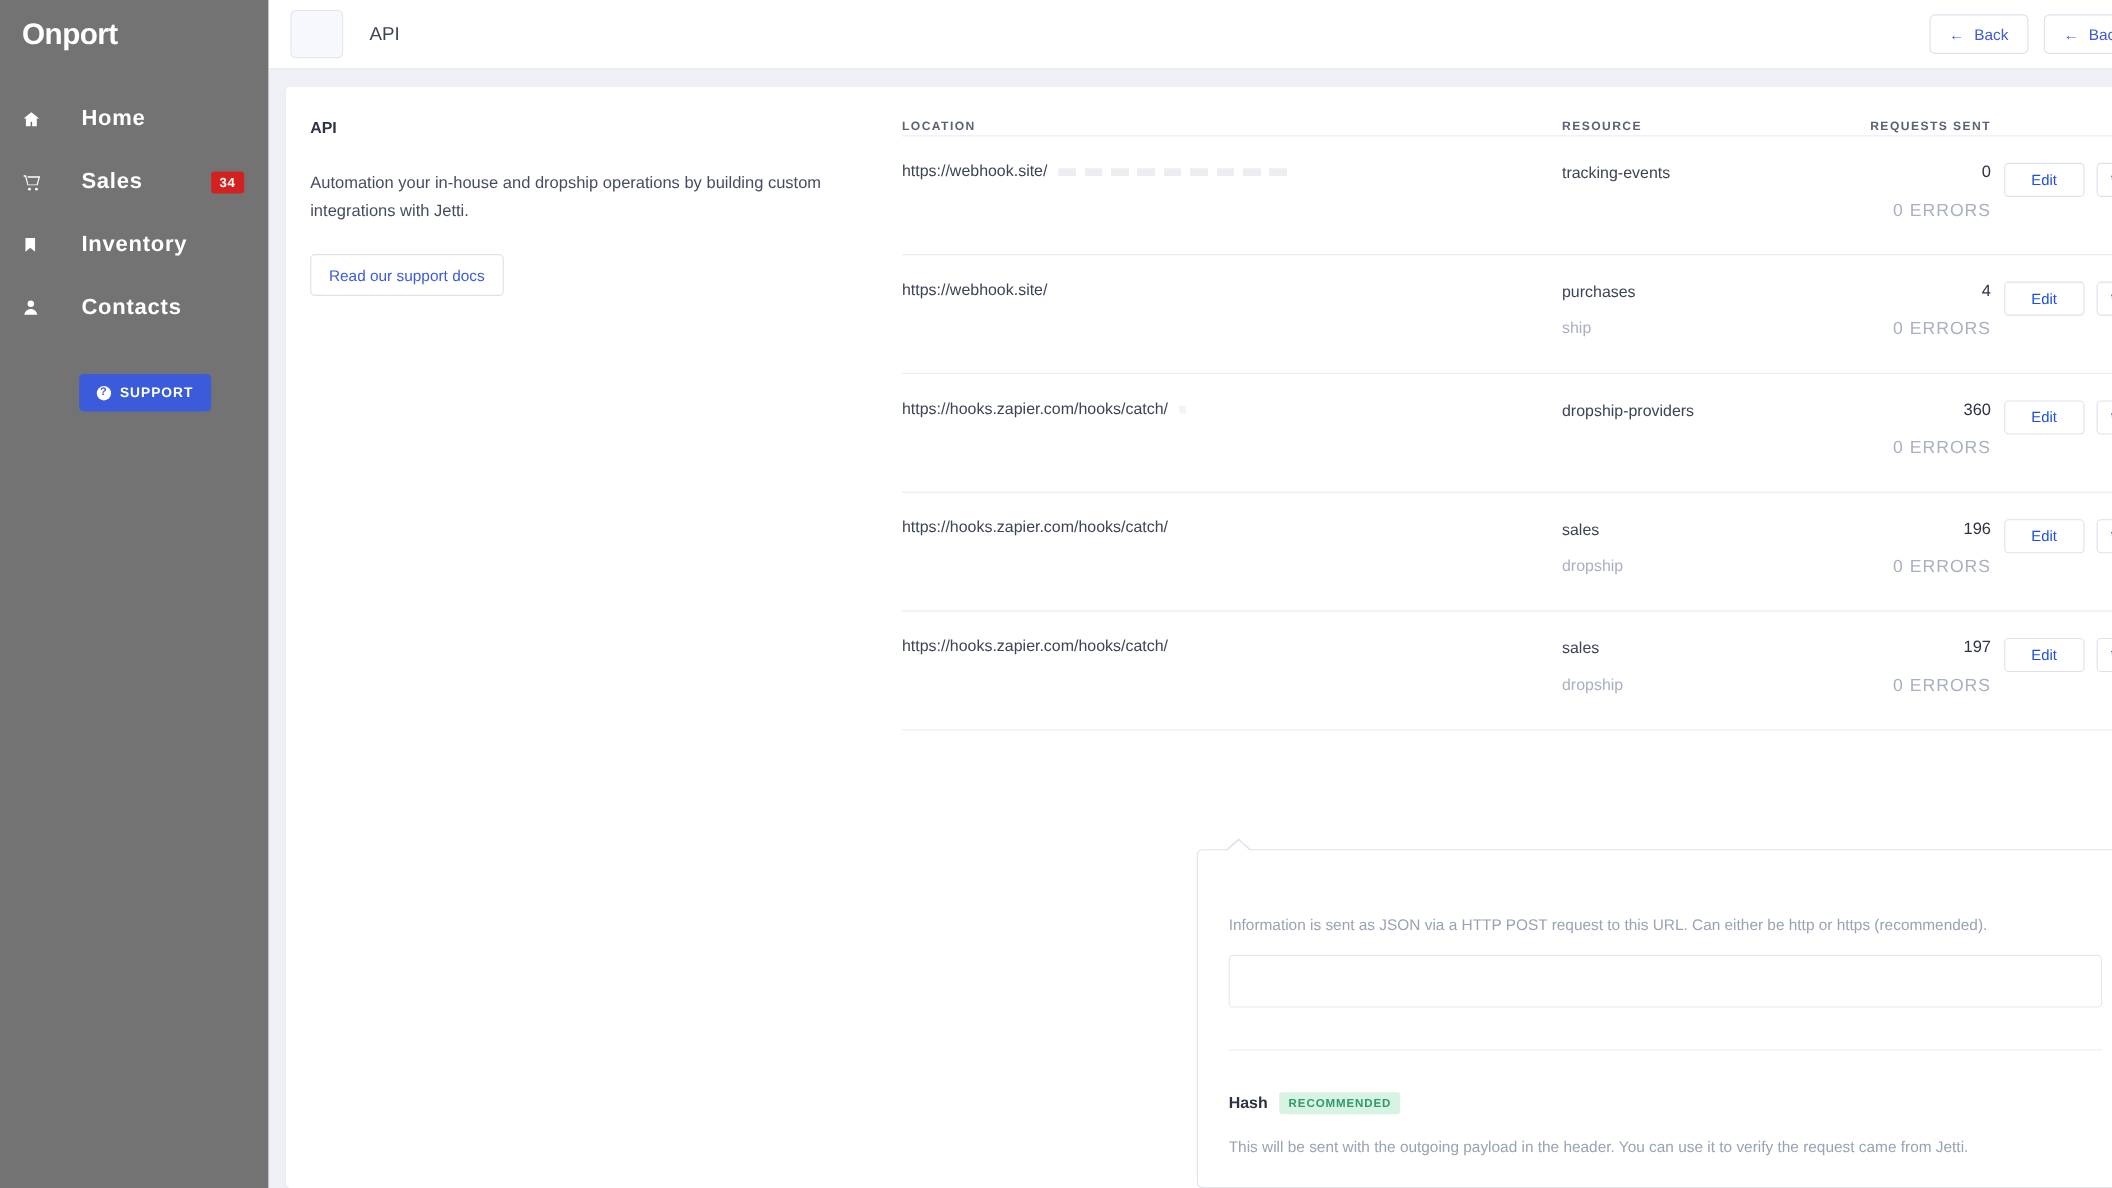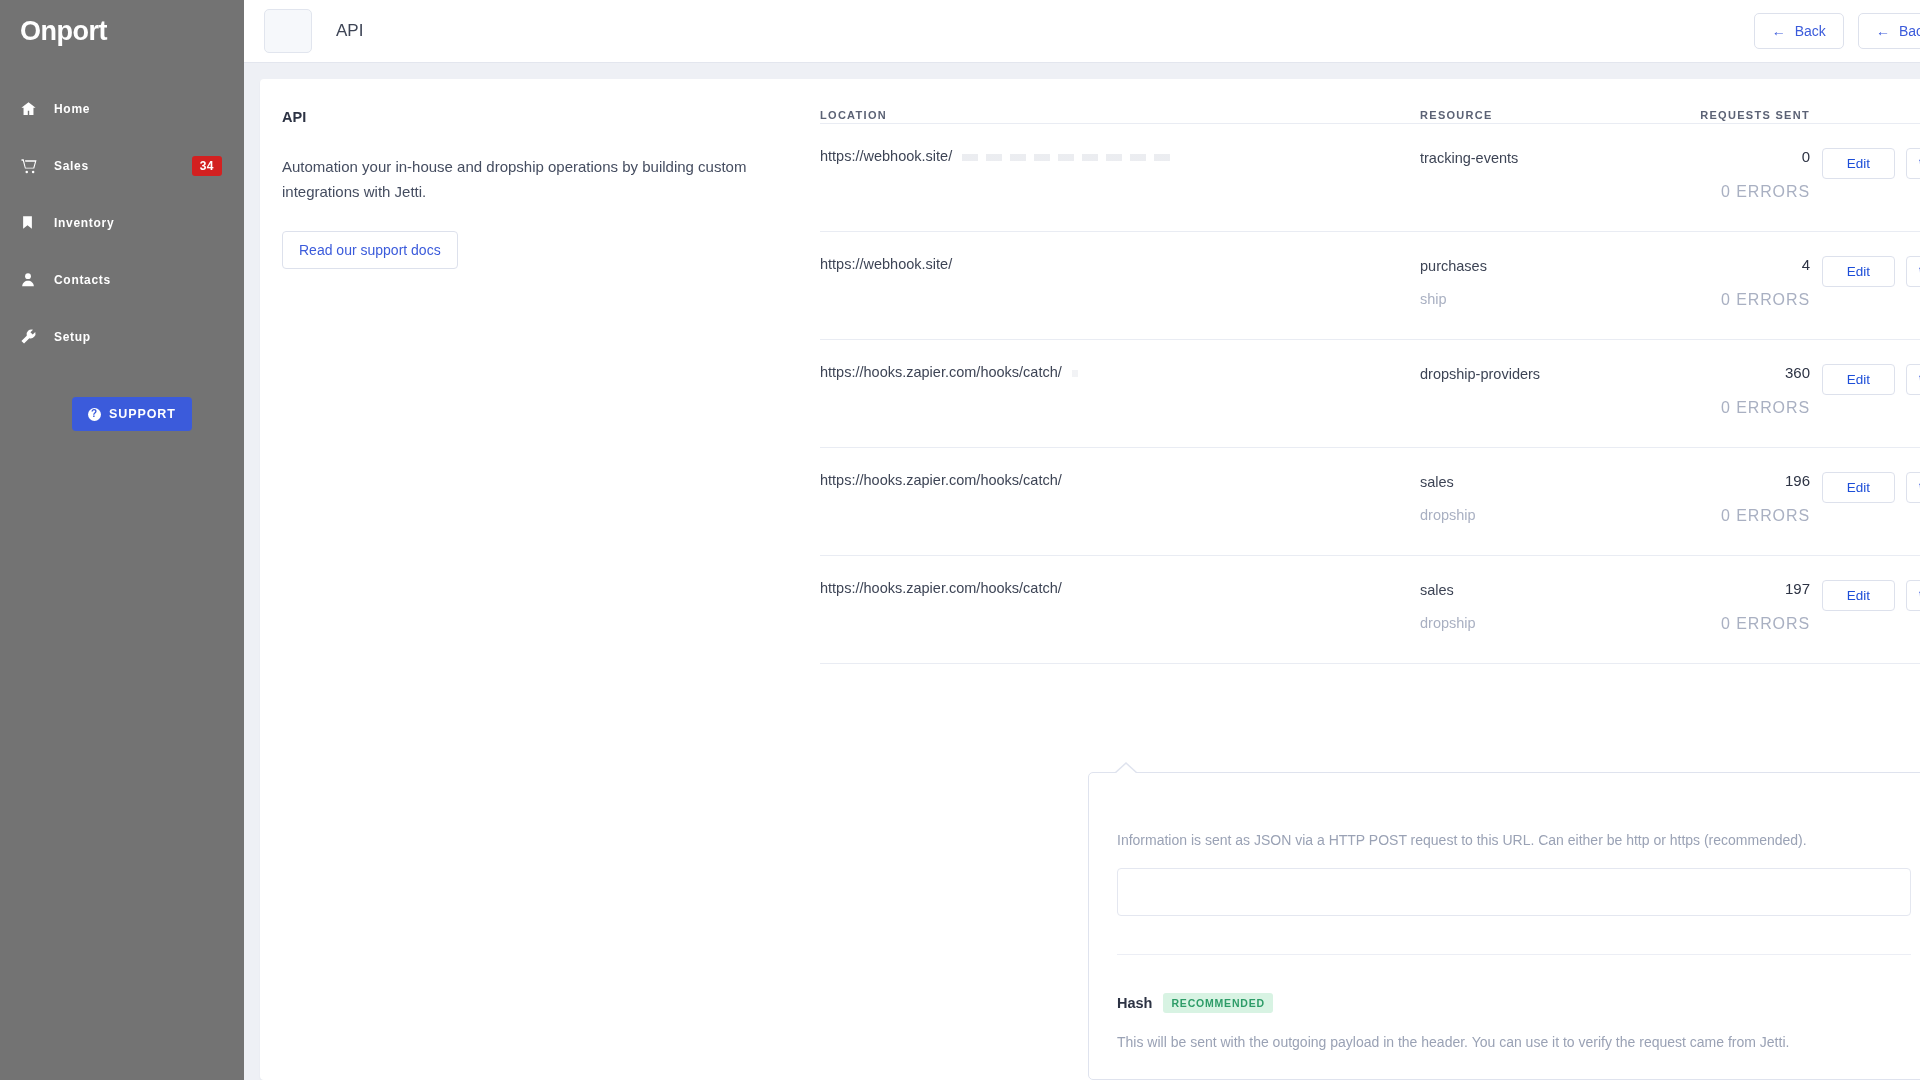--- a/index.html
+++ b/index.html
@@ -33,24 +33,24 @@
     padding-left: 20px;
     position: relative;
     cursor: pointer;
   }
   .nav-item .ico {
     width: 26px; min-width: 26px;
     display: flex; align-items: center; justify-content: flex-start;
     color: #ffffff;
   }
   .nav-item .lbl {
-    font-size: 12px; font-weight: bold;
+    font-size: 20px; font-weight: bold;
     letter-spacing: 0.7px;
     color: #ffffff;
-    margin-left: 8px;
+    margin-left: 28px;
   }
   .nav-item.active {
     background: #2a3347;
   }
   .nav-item.active::before {
     content: "";
     position: absolute; left: 0; top: 0; bottom: 0;
     width: 4px; background: #3b5bdb;
   }
   .nav-item.active .ico { color: #3b5bdb; }
@@ -319,28 +319,20 @@
         <span class="ico">
           <svg width="16" height="17" viewBox="0 0 24 24" fill="currentColor">
               <circle cx="12" cy="7" r="4.4"></circle>
               <path d="M3.2 22c.6-5 4.3-8 8.8-8s8.2 3 8.8 8z"></path>
             </svg>
         </span>
         <span class="lbl">Contacts</span>
       </div>
 
 
-      <div class="nav-item">
-        <span class="ico">
-          <svg width="17" height="17" viewBox="0 0 24 24" fill="currentColor">
-              <path d="M21.6 5.6 17.9 9.3l-3.2-3.2 3.7-3.7a7 7 0 0 0-8.9 8.4L2 18.3 5.7 22l7.5-7.5a7 7 0 0 0 8.4-8.9z"></path>
-            </svg>
-        </span>
-        <span class="lbl">Setup</span>
-      </div>
     </nav>
 
     <div class="support-wrap">
       <button class="support-btn">
         <span class="q">?</span>
         <span>SUPPORT</span>
       </button>
     </div>
   </aside>
 

